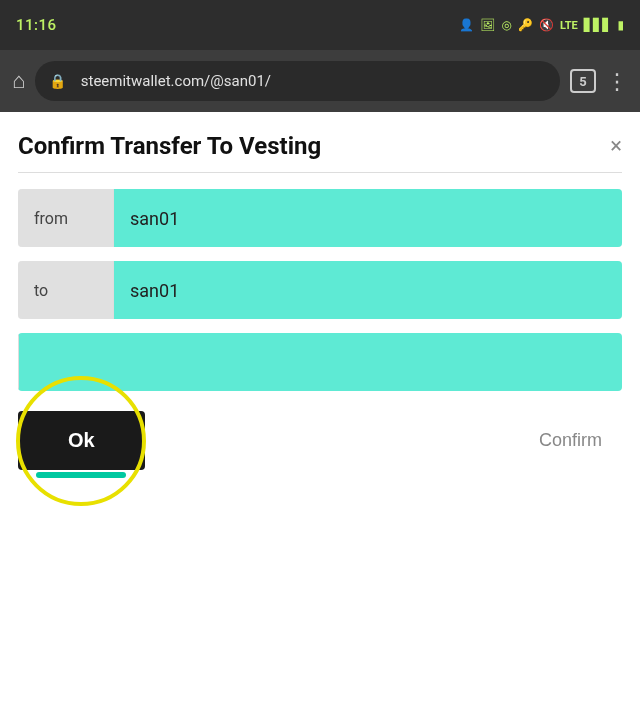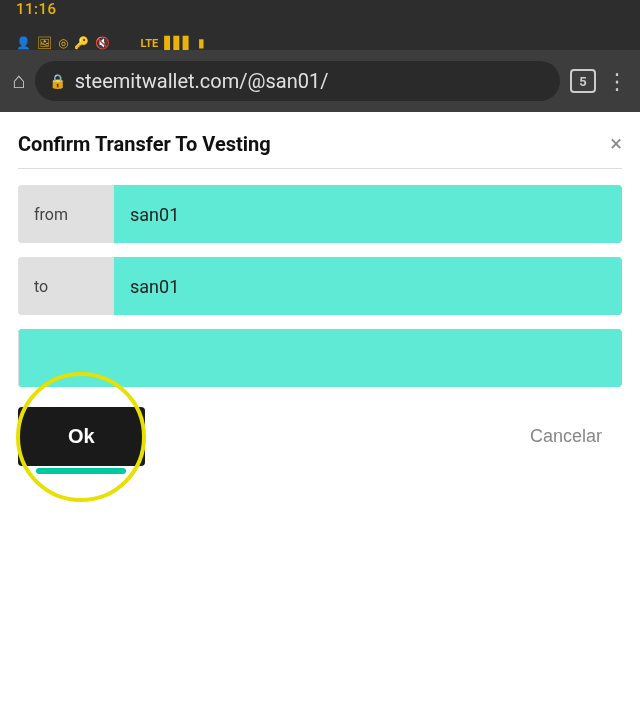--- a/index.html
+++ b/index.html
@@ -12,41 +12,40 @@
       font-family: 'Roboto', Arial, sans-serif;
       font-size: 16px;
     }
 
     
     .status-bar {
       width: 100%;
       height: 50px;
       background: #2d2d2d;
       display: flex;
+      align-items: center;
       justify-content: space-between;
       padding: 0 16px;
-      color: #eab308;
-      flex-direction: column;
+      color: #bef264;
     }
     .status-bar-left {
       font-size: 15px;
       font-weight: 500;
       letter-spacing: 0.5px;
     }
     .status-bar-right {
       display: flex;
       align-items: center;
       gap: 6px;
       font-size: 12px;
     }
     .lte-badge {
       font-size: 11px;
       font-weight: bold;
       letter-spacing: 0;
-      margin-left: 24px;
     }
 
     
     .browser-bar {
       width: 100%;
       height: 62px;
       background: #3d3d3d;
       display: flex;
       align-items: center;
       padding: 0 12px;
@@ -67,22 +66,23 @@
       align-items: center;
       padding: 0 14px;
       gap: 8px;
     }
     .lock-icon {
       color: #aaa;
       font-size: 14px;
     }
     .url-text {
       color: #e0e0e0;
-      font-size: 20px;
+      font-size: 15px;
       flex: 1;
+      margin-left: 6px;
     }
     .tab-badge {
       background: transparent;
       border: 2px solid #ccc;
       border-radius: 4px;
       color: #ccc;
       font-size: 13px;
       font-weight: bold;
       width: 26px;
       height: 24px;
@@ -104,21 +104,21 @@
       padding: 0 18px 24px 18px;
     }
 
     .dialog-header {
       display: flex;
       align-items: center;
       justify-content: space-between;
       padding: 20px 0 12px 0;
     }
     .dialog-title {
-      font-size: 20px;
+      font-size: 24px;
       font-weight: bold;
       color: #111;
     }
     .close-btn {
       font-size: 22px;
       color: #888;
       cursor: pointer;
       line-height: 1;
     }
 
@@ -274,16 +274,16 @@
   <div class="form-field">
     <div class="field-value"></div>
   </div>
 
   <div class="buttons-row">
     <div class="ok-btn-wrapper">
       <div class="highlight-circle"></div>
       <button class="ok-btn">Ok</button>
       <div class="teal-accent"></div>
     </div>
-    <button class="cancel-btn">Cancelar</button>
+    <button class="cancel-btn">Confirm</button>
   </div>
 
 </div>
 
 </body></html>

